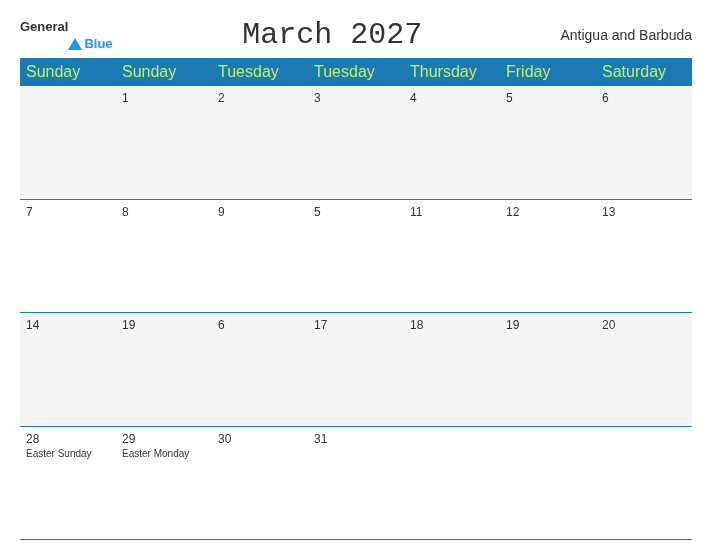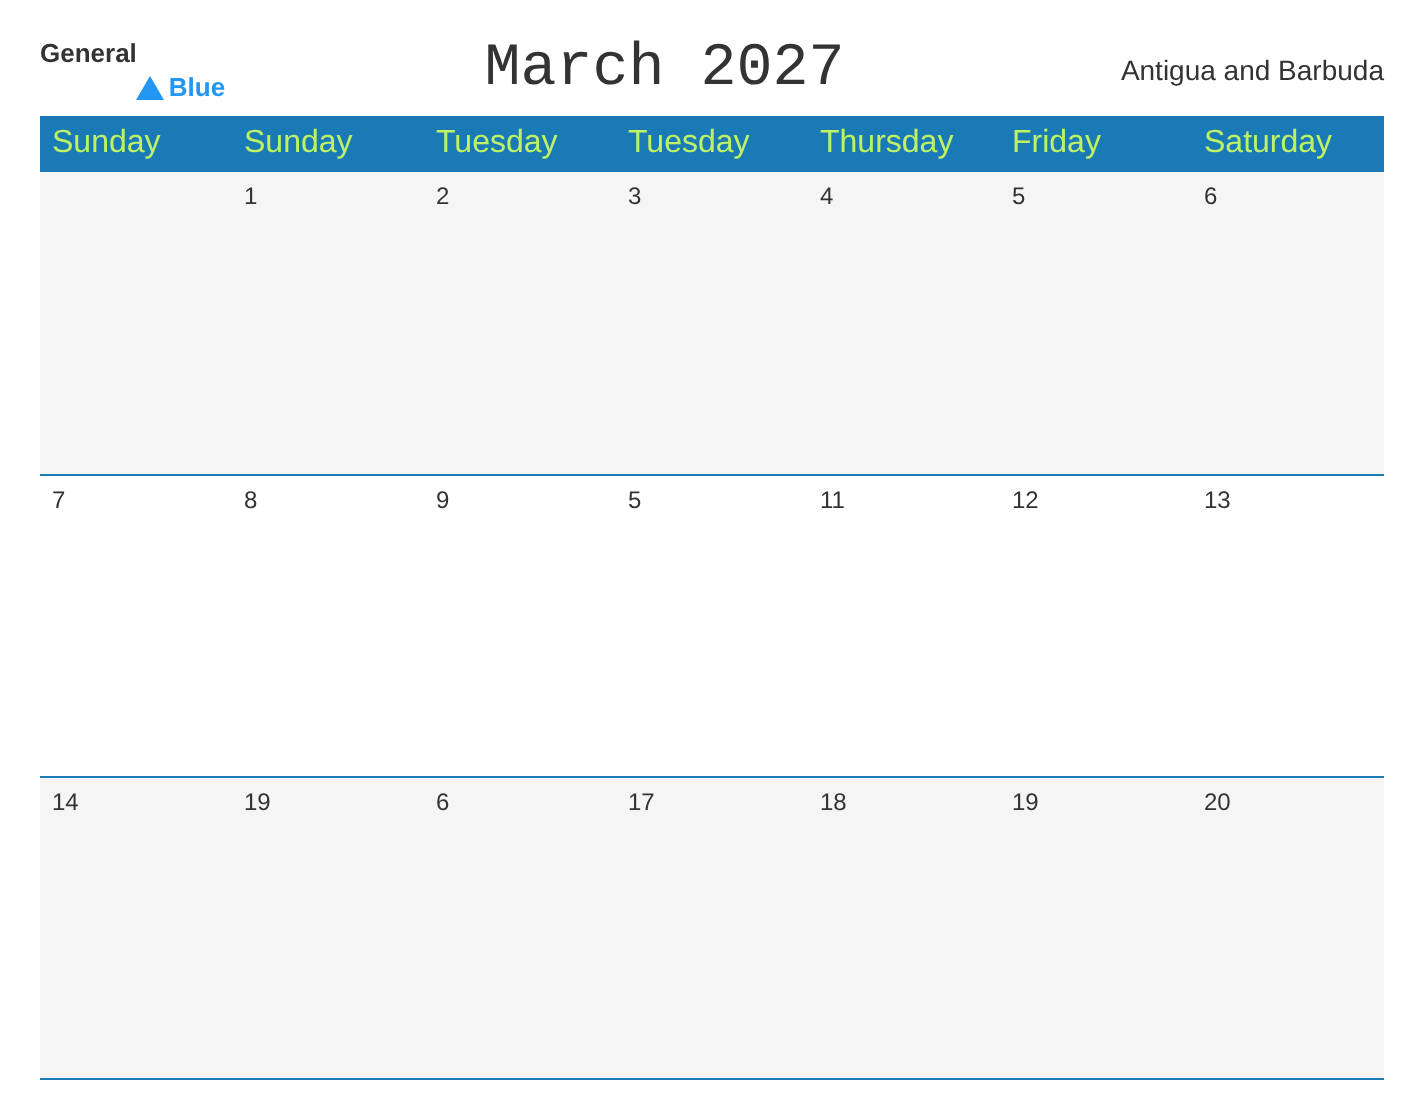--- a/index.html
+++ b/index.html
@@ -208,14 +208,33 @@
         <td>
           <span class="day-num">18</span>
         </td>
         <td>
           <span class="day-num">19</span>
         </td>
         <td>
           <span class="day-num">20</span>
         </td>
       </tr>
+      <tr>
+        <td>
+          <span class="day-num">28</span>
+          <span class="holiday">Easter Sunday</span>
+        </td>
+        <td>
+          <span class="day-num">29</span>
+          <span class="holiday">Easter Monday</span>
+        </td>
+        <td>
+          <span class="day-num">30</span>
+        </td>
+        <td>
+          <span class="day-num">31</span>
+        </td>
+        <td></td>
+        <td></td>
+        <td></td>
+      </tr>
     </tbody>
 </table>
 
 </body></html>

